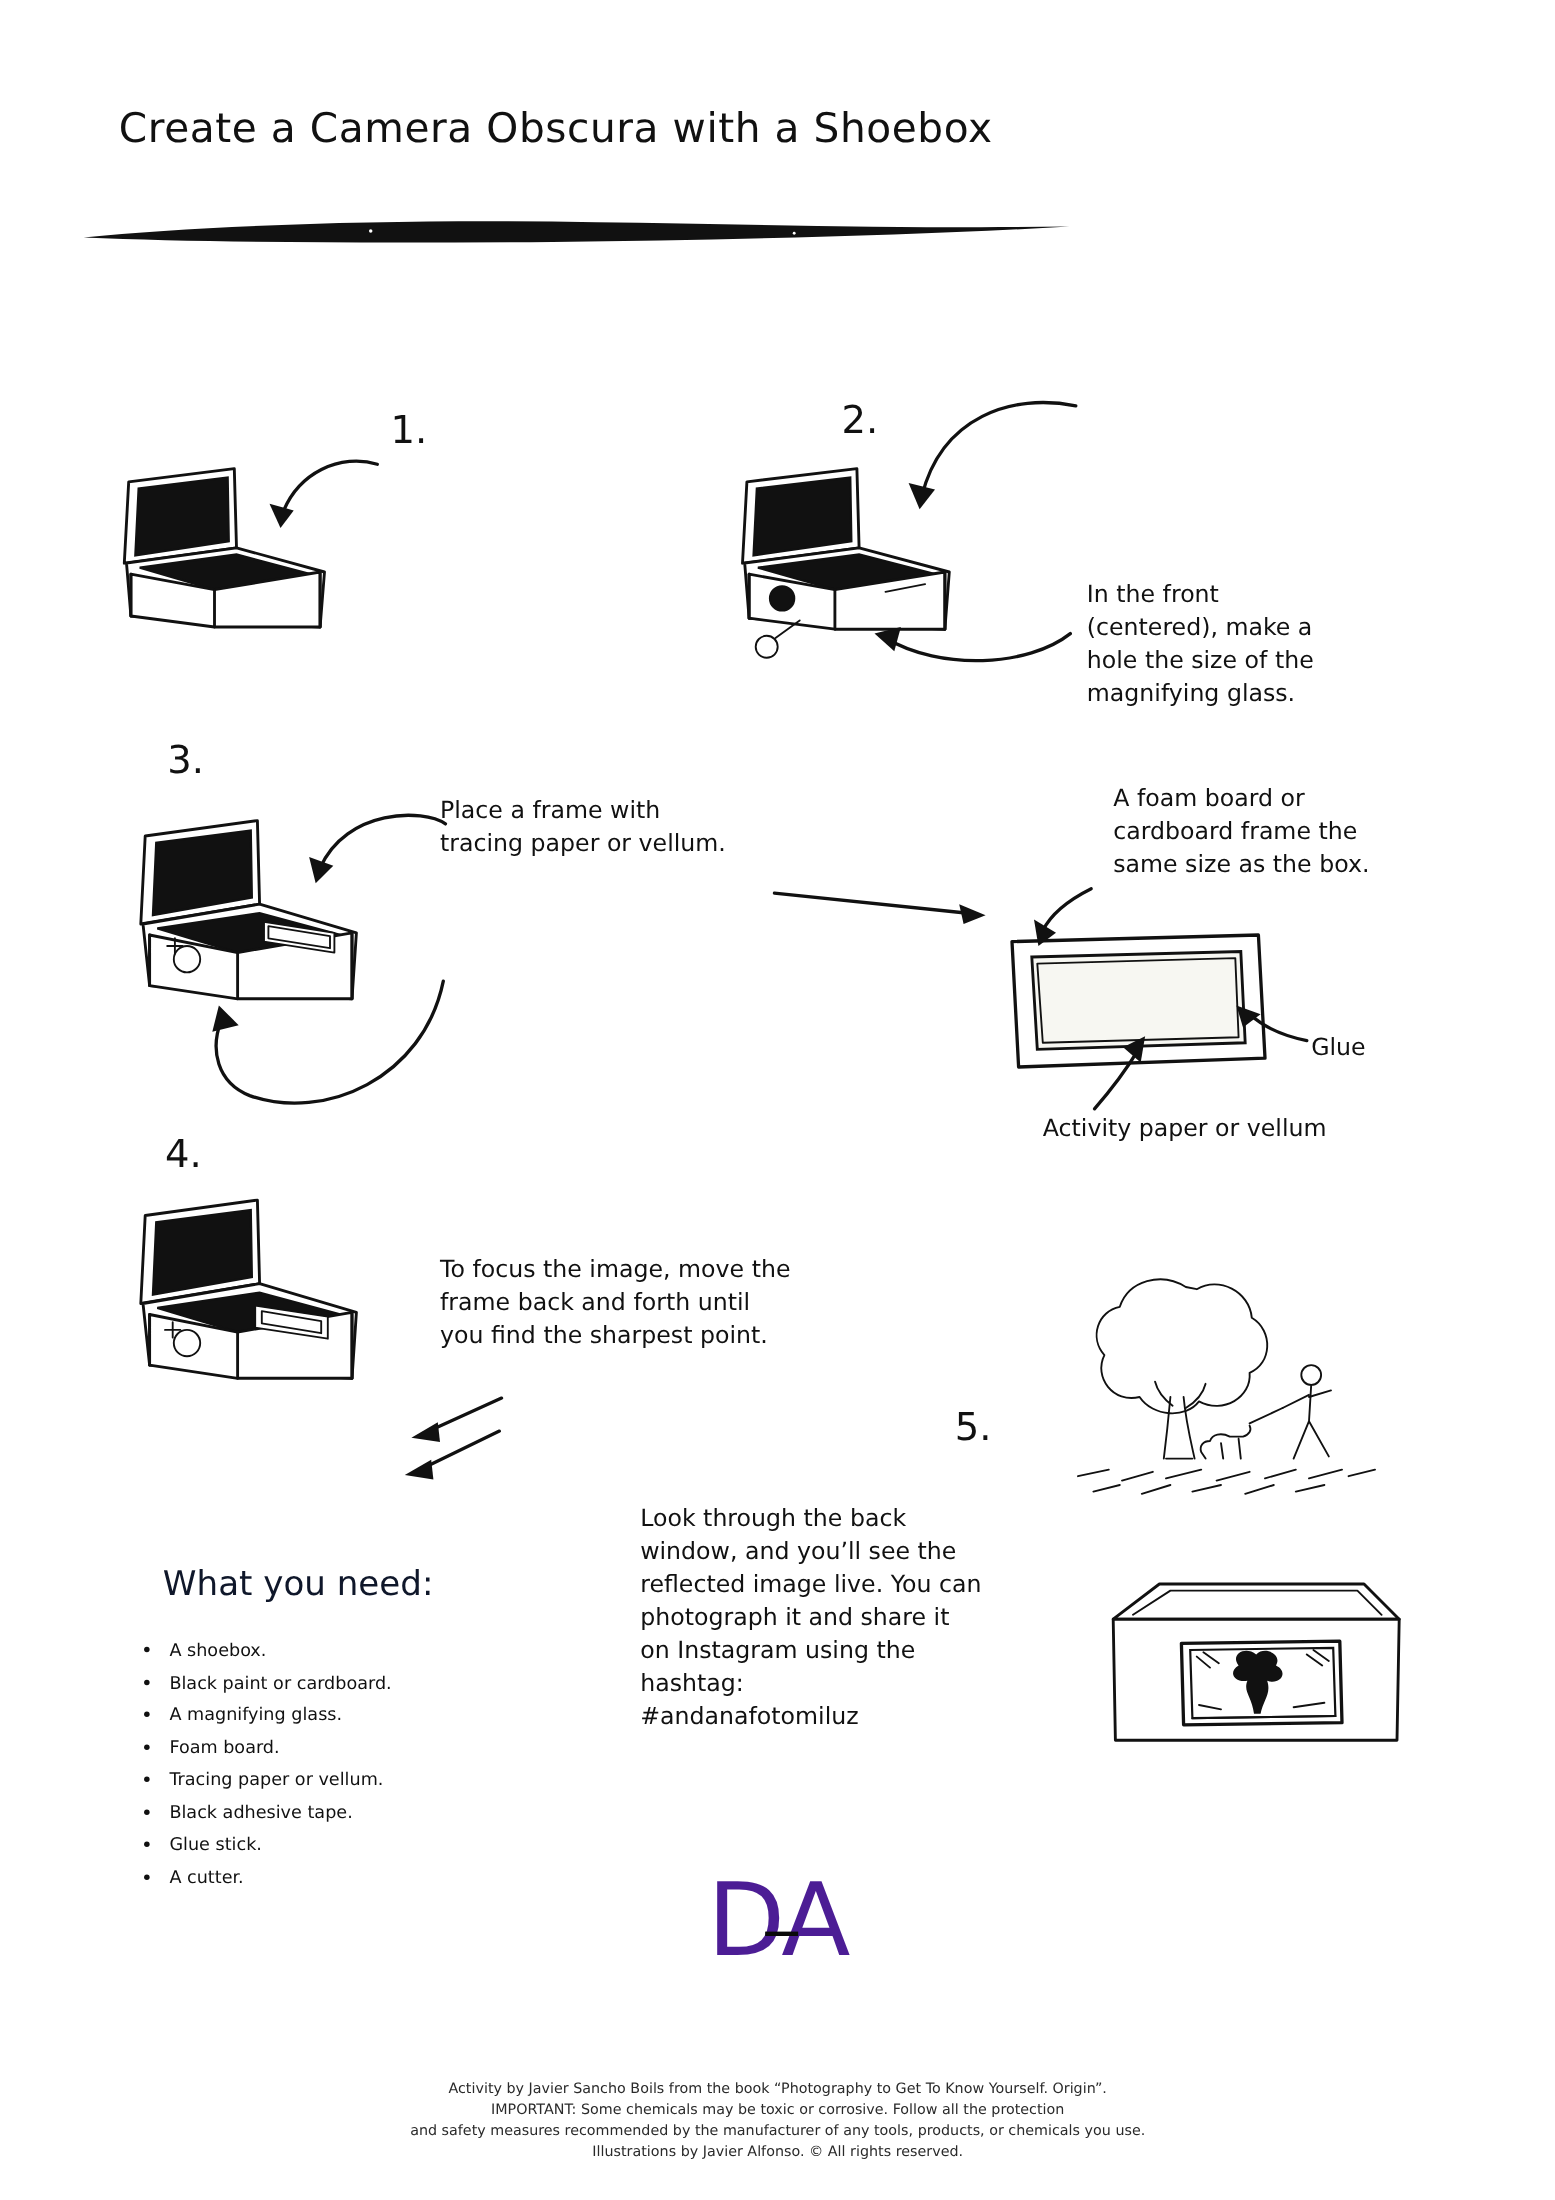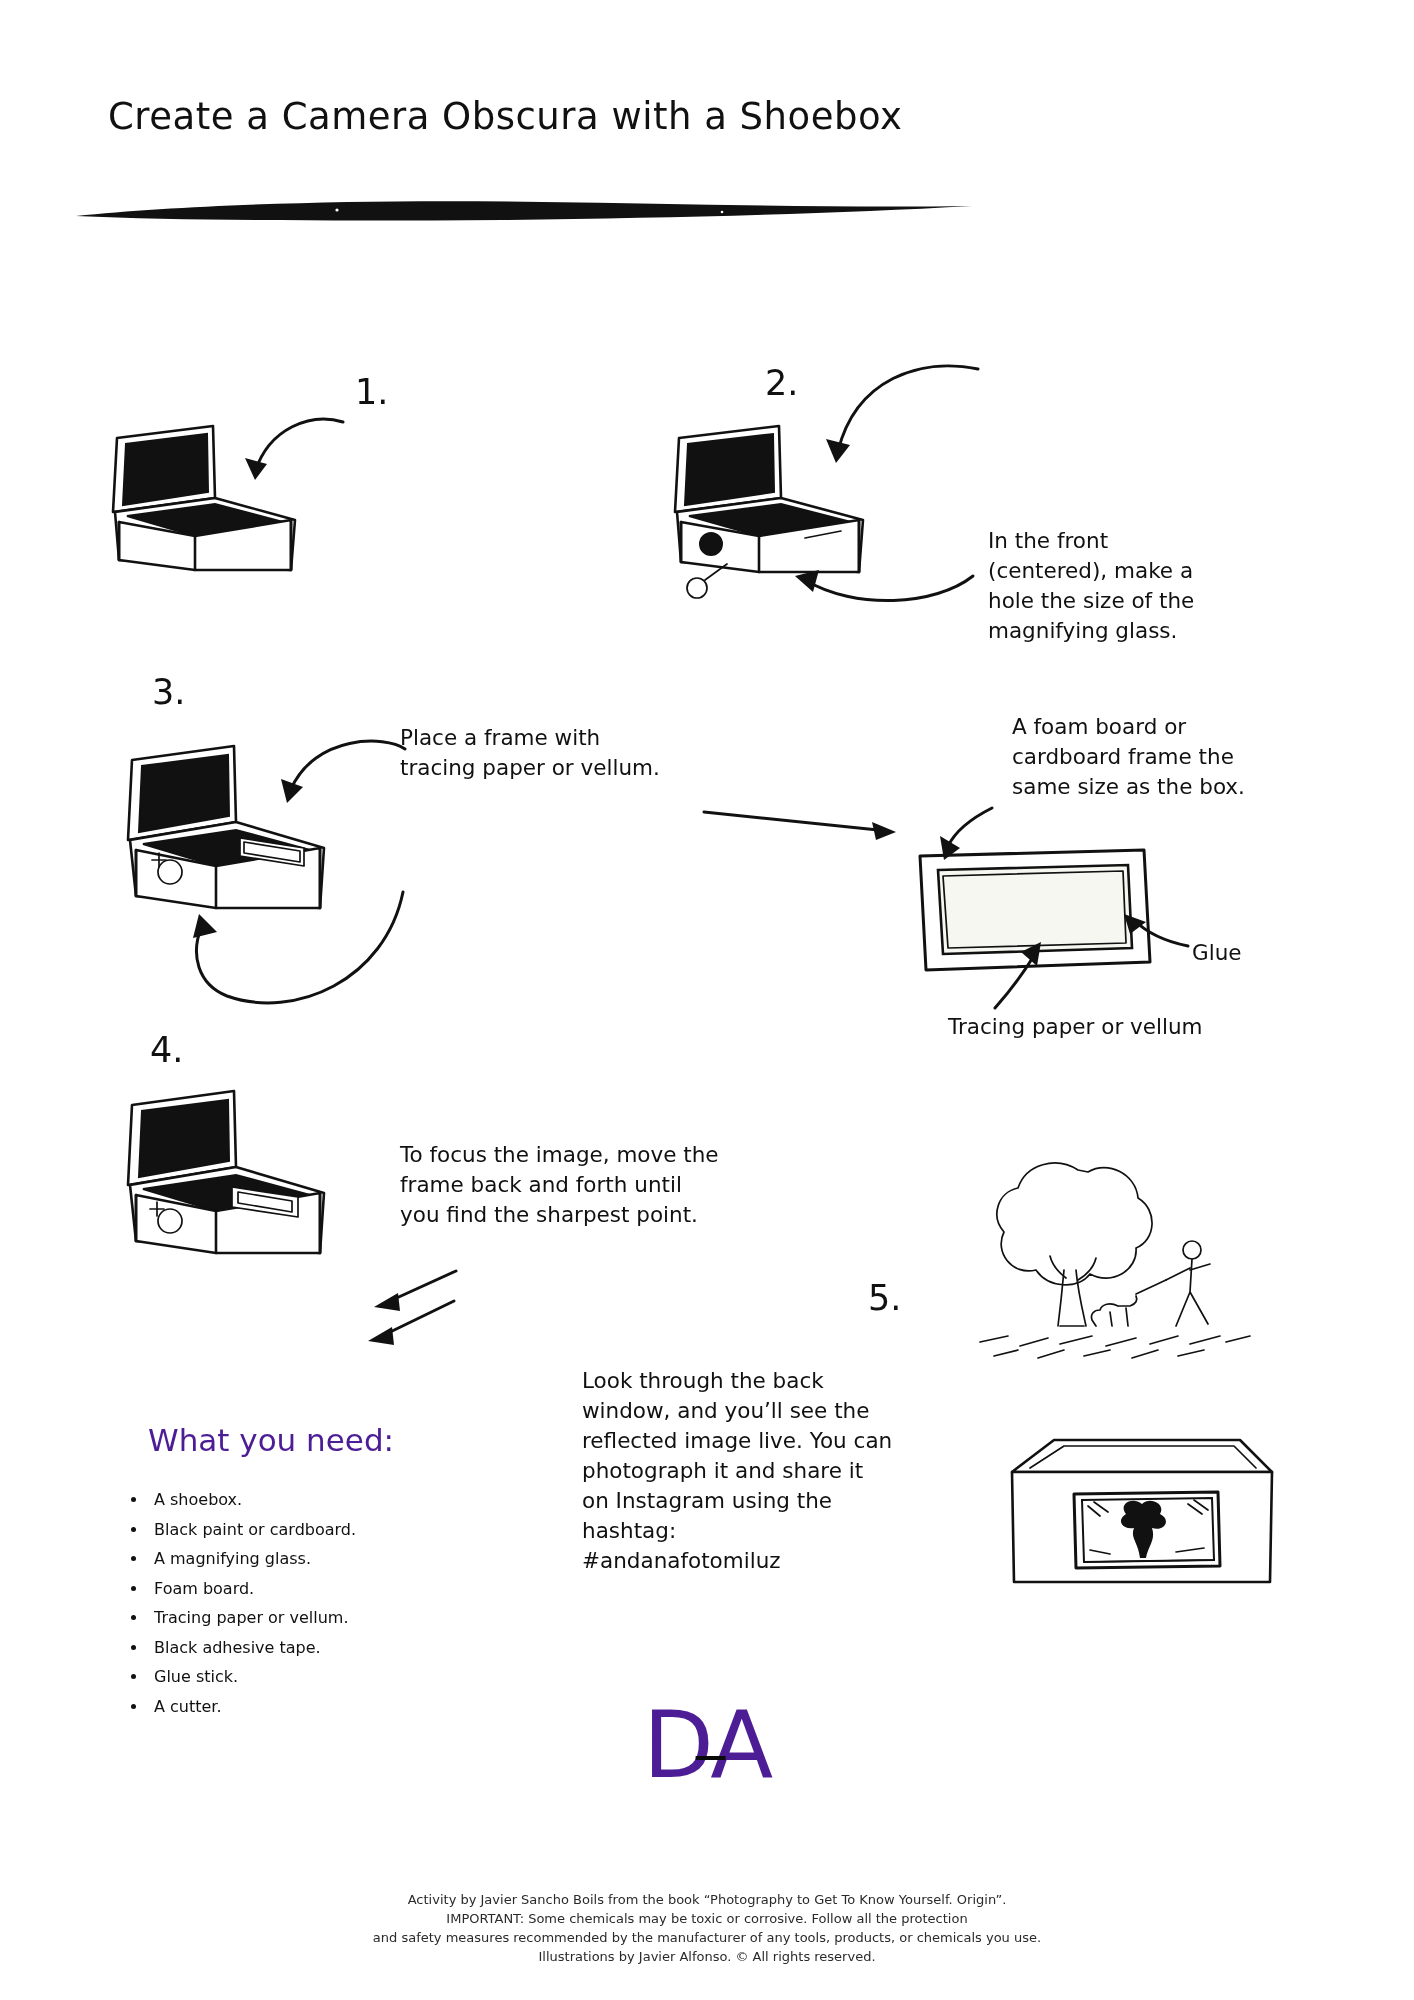--- a/index.html
+++ b/index.html
@@ -51,21 +51,21 @@
     position: absolute;
     font-size: 35px;
     font-weight: 400;
     color: #111;
   }
   .need-title {
     position: absolute;
     left: 148px;
     top: 1422px;
     font-size: 31px;
-    color: #4c1d95;
+    color: #0f172a;
     white-space: nowrap;
   }
   .need-list {
     position: absolute;
     left: 110px;
     top: 1485px;
     margin: 0;
     padding-left: 38px;
     font-size: 16px;
     line-height: 29.5px;
@@ -273,21 +273,21 @@
   </div>
 
   <div class="txt" style="left:1192px; top:938px;">Glue</div>
   <div class="ill" style="left:1098px; top:912px;">
     <svg width="100" height="60" viewBox="0 0 100 60">
       <path class="arrow" d="M90,34 C70,30 50,22 36,8"></path>
       <path class="arrowhead" d="M26,2 L48,10 L32,22 Z"></path>
     </svg>
   </div>
 
-  <div class="txt" style="left:948px; top:1012px;">Tracing paper or vellum</div>
+  <div class="txt" style="left:948px; top:1012px;">Activity paper or vellum</div>
   <div class="ill" style="left:975px; top:938px;">
     <svg width="80" height="80" viewBox="0 0 80 80">
       <path class="arrow" d="M20,70 C34,54 48,36 60,16"></path>
       <path class="arrowhead" d="M66,4 L62,28 L46,14 Z"></path>
     </svg>
   </div>
 
   <div class="step-num" style="left:150px; top:1030px;">4.</div>
 
   <div class="ill" style="left:108px; top:1075px;">

